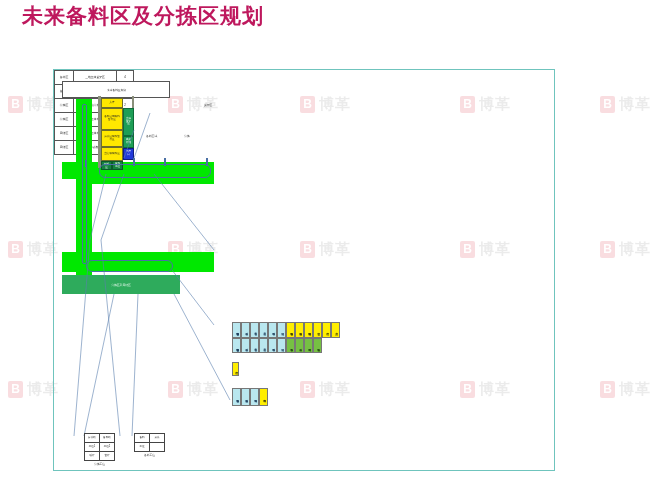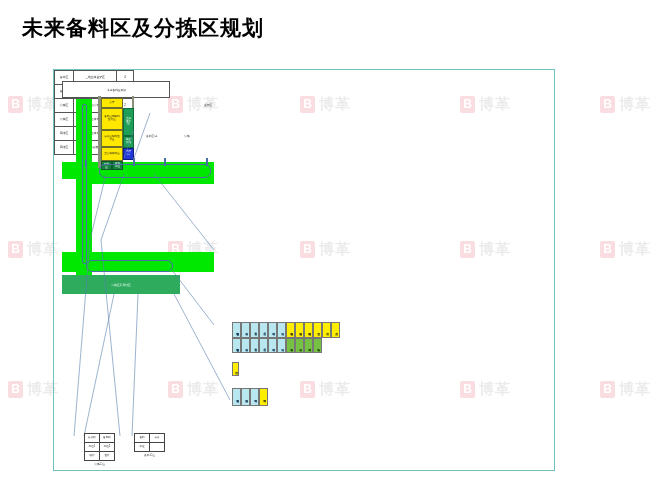--- a/index.html
+++ b/index.html
@@ -13,23 +13,23 @@
   #watermarks{position:absolute;inset:0;z-index:0;pointer-events:none;}
   .wm{position:absolute;display:flex;align-items:center;gap:4px;opacity:.5;}
   .wm-logo{
     width:15px;height:17px;background:#f4bcc3;color:#fff;
     font-size:12px;font-weight:bold;line-height:17px;text-align:center;
     border-radius:2px;font-family:"Liberation Sans",sans-serif;
   }
   .wm-text{font-size:15px;color:#d8d8d8;font-weight:bold;letter-spacing:1px;}
   
   #page-title{
-    position:absolute;left:22px;top:14px;z-index:5;
+    position:absolute;left:22px;top:2px;z-index:5;
     font-family:"DejaVu Serif","Liberation Serif",serif;
-    font-size:21px;font-weight:bold;color:#000000;letter-spacing:1px;
+    font-size:21px;font-weight:bold;color:#be185d;letter-spacing:1px;
   }
   
   #canvas{
     position:absolute;left:53px;top:69px;width:500px;height:400px;
     border:1px solid #6fc4bd;background:transparent;z-index:2;
   }
   .abs{position:absolute;}
   
   #hdr-box{
     left:8px;top:11px;width:106px;height:15px;

